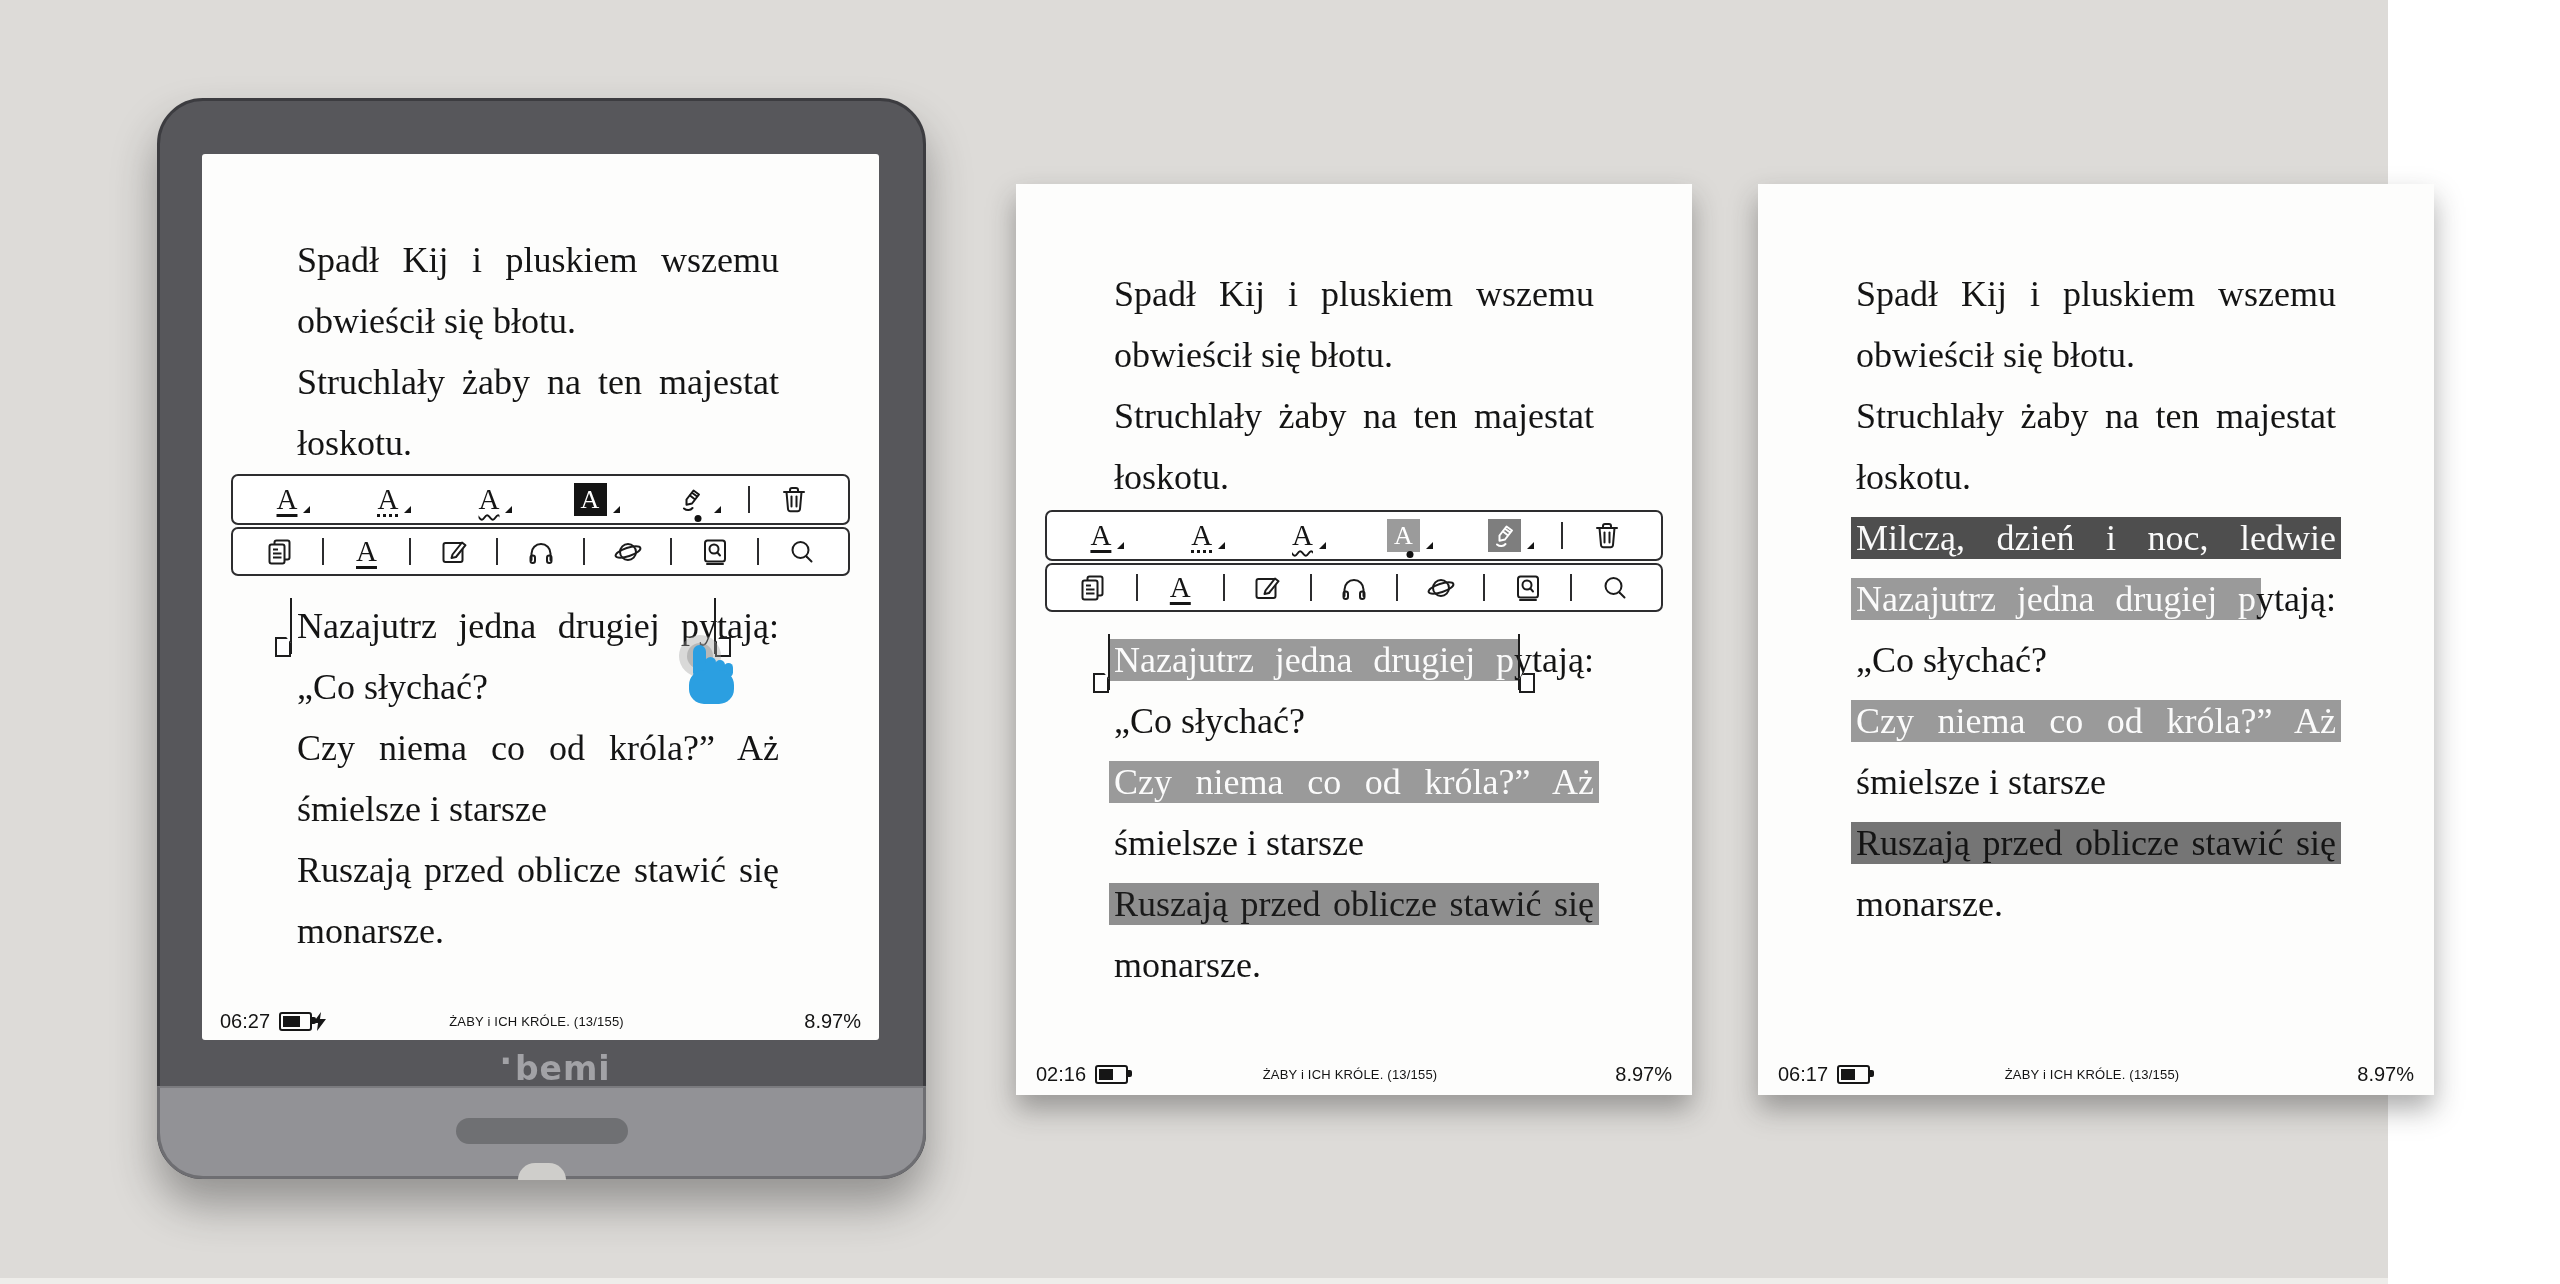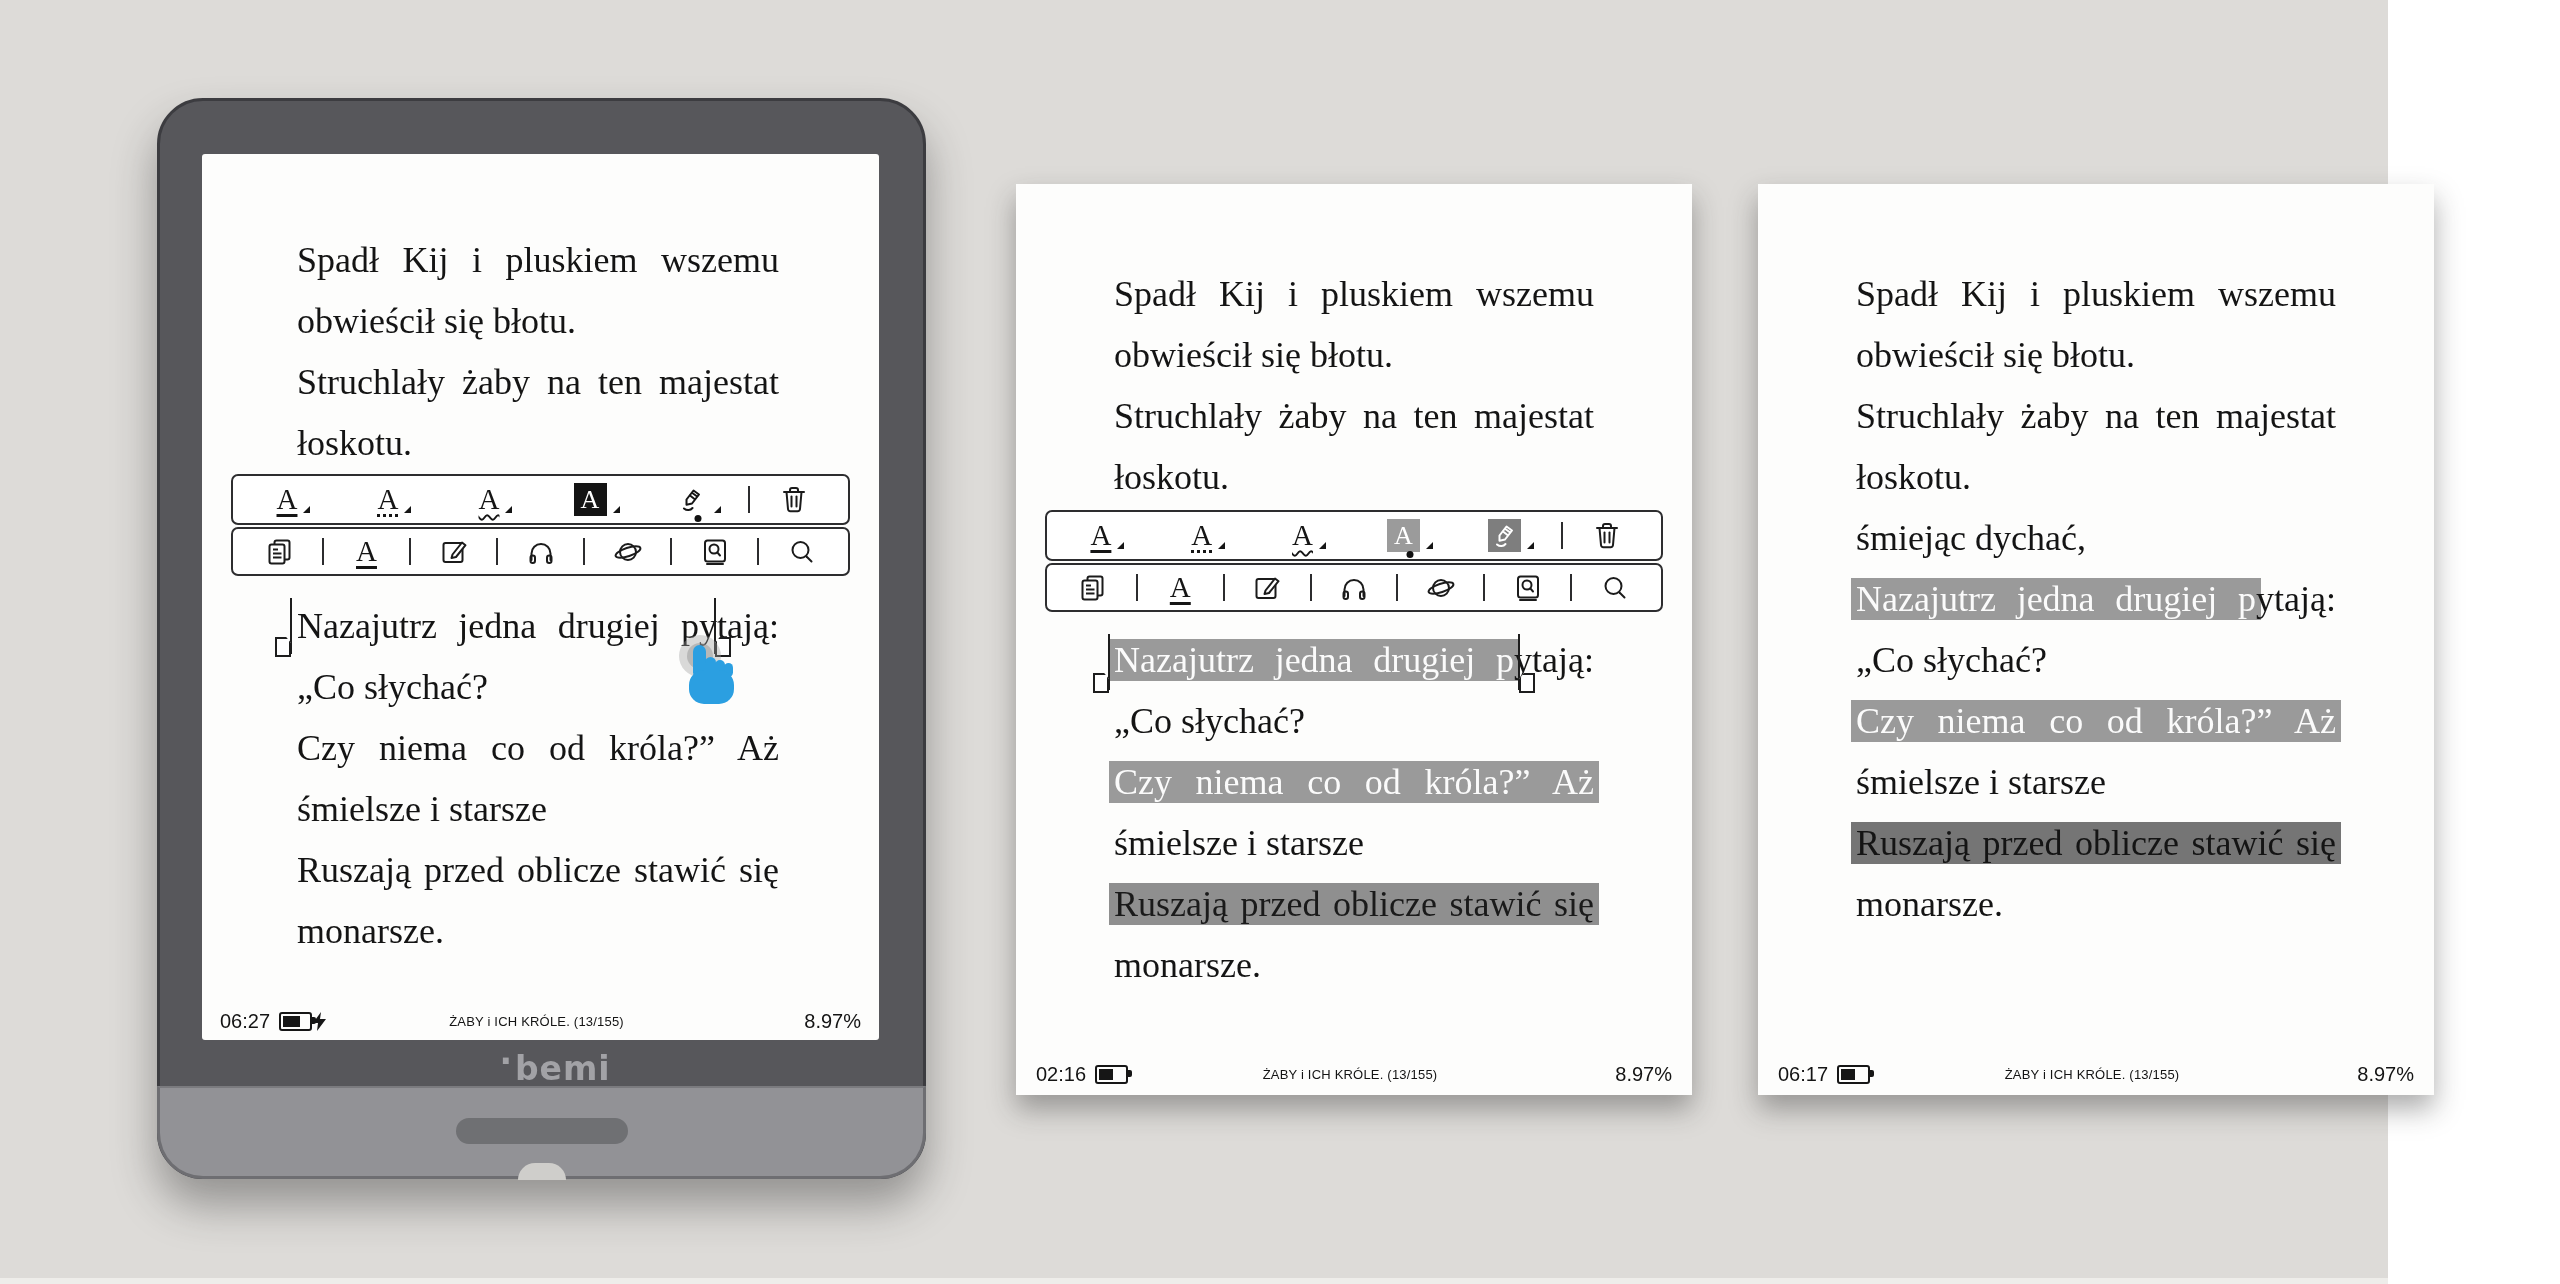--- a/index.html
+++ b/index.html
@@ -386,21 +386,21 @@
       <span class="right">8.97%</span>
     </div>
   </div>
 
   <div class="epage" style="left:1758px;top:184px;width:676px;height:911px;">
     <div class="textarea">
         <div class="line j"><span>Spadł Kij i pluskiem wszemu</span></div>
         <div class="line"><span>obwieścił się błotu.</span></div>
         <div class="line j"><span>Struchlały żaby na ten majestat</span></div>
         <div class="line"><span>łoskotu.</span></div>
-        <div class="line"><span>śmiejąc dychać,</span></div>
+        <div class="line j"><span class="hl" style="background: rgb(78, 78, 78); color: rgb(250, 250, 250);">Milczą, dzień i noc, ledwie</span></div>
         <div class="line j"><span class="hl" style="background: rgb(154, 154, 154); color: rgb(251, 251, 251);">Nazajutrz jedna drugiej p</span><span>ytają:</span></div>
         <div class="line"><span>„Co słychać?</span></div>
         <div class="line j"><span class="hl" style="background: rgb(154, 154, 154); color: rgb(251, 251, 251);">Czy niema co od króla?” Aż</span></div>
         <div class="line"><span>śmielsze i starsze</span></div>
         <div class="line j"><span class="hl" style="background: rgb(117, 117, 117); color: rgb(20, 20, 20);">Ruszają przed oblicze stawić się</span></div>
         <div class="line"><span>monarsze.</span></div>
       </div>
     <div class="status">
       <span>06:17</span>
       <span class="batt">

